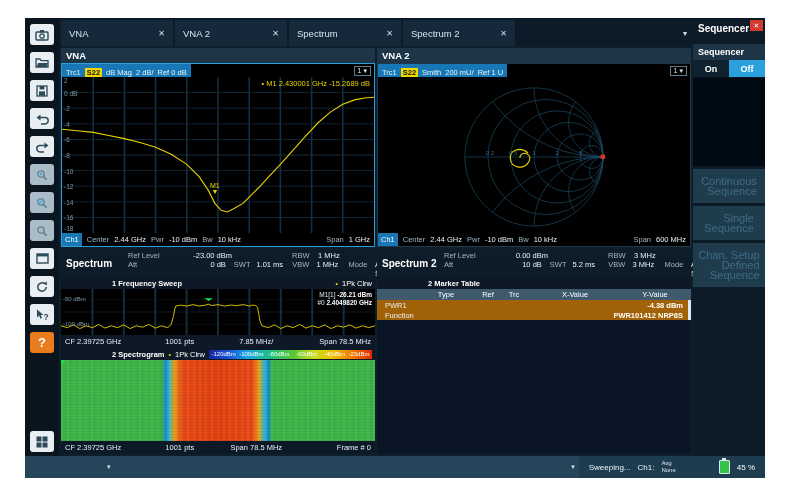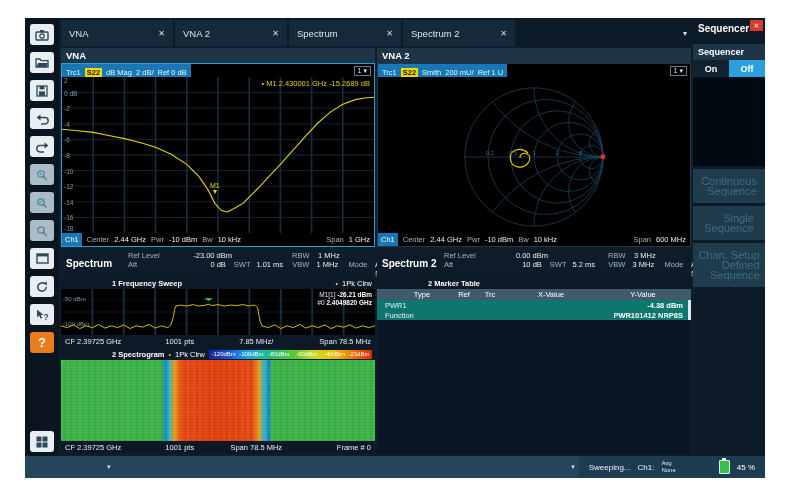--- a/index.html
+++ b/index.html
@@ -92,21 +92,21 @@
       #e84818 38.5%,#e04010 50%,#e84818 61%,#e8a018 63%,#28b8d8 64.8%,#1888c8 66%,#3cb44a 67.2%,#3cb44a 100%);}
   .sgram:after{content:"";position:absolute;inset:0;background:
     repeating-linear-gradient(0deg,rgba(0,0,0,.07) 0 1px,transparent 1px 3px),
     repeating-linear-gradient(90deg,rgba(255,255,120,.08) 0 2px,transparent 2px 6px);}
   .sgram-mk{position:absolute;left:0;top:0;width:0;height:0;border-left:5px solid #16e44a;
     border-bottom:5px solid transparent;z-index:2;}
   
   .mtable{flex:none;font-size:7.5px;position:relative;}
   .mt-cols{display:flex;background:#3f5a6d;color:#fff;height:11px;align-items:center;}
   .mt-cols span{text-align:center;}
-  .mt-rows{background:#0f766e;color:#e6f0f6;position:relative;}
+  .mt-rows{background:#a16207;color:#e6f0f6;position:relative;}
   .mt-row{display:flex;height:10px;align-items:center;}
   .c-type{width:58px;padding-left:8px;}
   .c-ref{width:26px;}
   .c-trc{width:26px;}
   .c-x{width:96px;}
   .c-y{flex:1;text-align:right;padding-right:8px;font-weight:bold;color:#fff;}
   .mt-scroll{position:absolute;right:0;top:0;width:3px;height:100%;background:#dfe8ee;}
   .filler{flex:1;background:#0a1625;}
   
   .sidebar{width:72px;background:#0d1b29;display:flex;flex-direction:column;flex:none;position:relative;}
@@ -510,21 +510,21 @@
             </div>
           </div>
         </div>
 
         <div class="dbar">
           <span class="ttl">2 Marker Table</span>
         </div>
 
         <div class="mtable">
           <div class="mt-cols">
-            <span class="c-type" style="padding-left:16px;text-align:center;">Type</span>
+            <span class="c-type" style="padding-left:0;text-align:center;margin-left:40px;">Type</span>
             <span class="c-ref">Ref</span>
             <span class="c-trc">Trc</span>
             <span class="c-x">X-Value</span>
             <span class="c-y" style="font-weight:normal;text-align:center;padding-right:4px;">Y-Value</span>
           </div>
           <div class="mt-rows">
             <div class="mt-row">
               <span class="c-type">PWR1</span>
               <span class="c-ref"></span>
               <span class="c-trc"></span>

